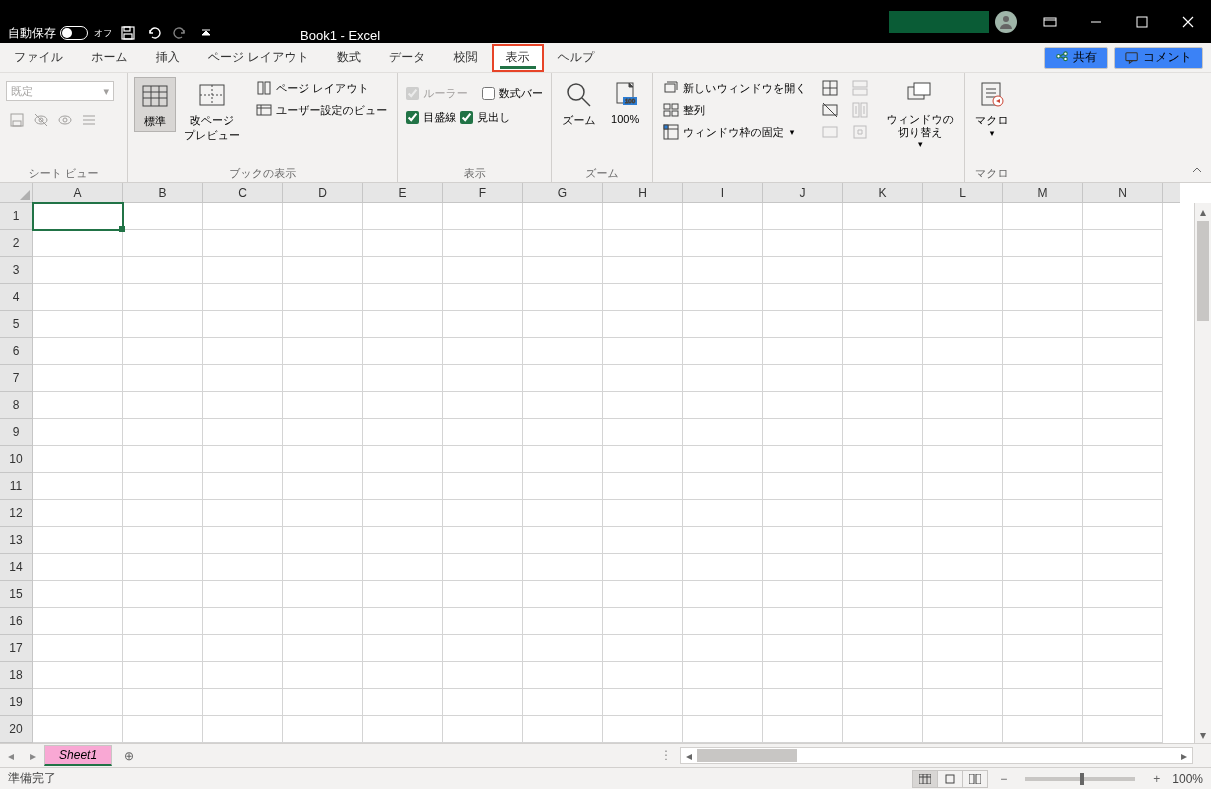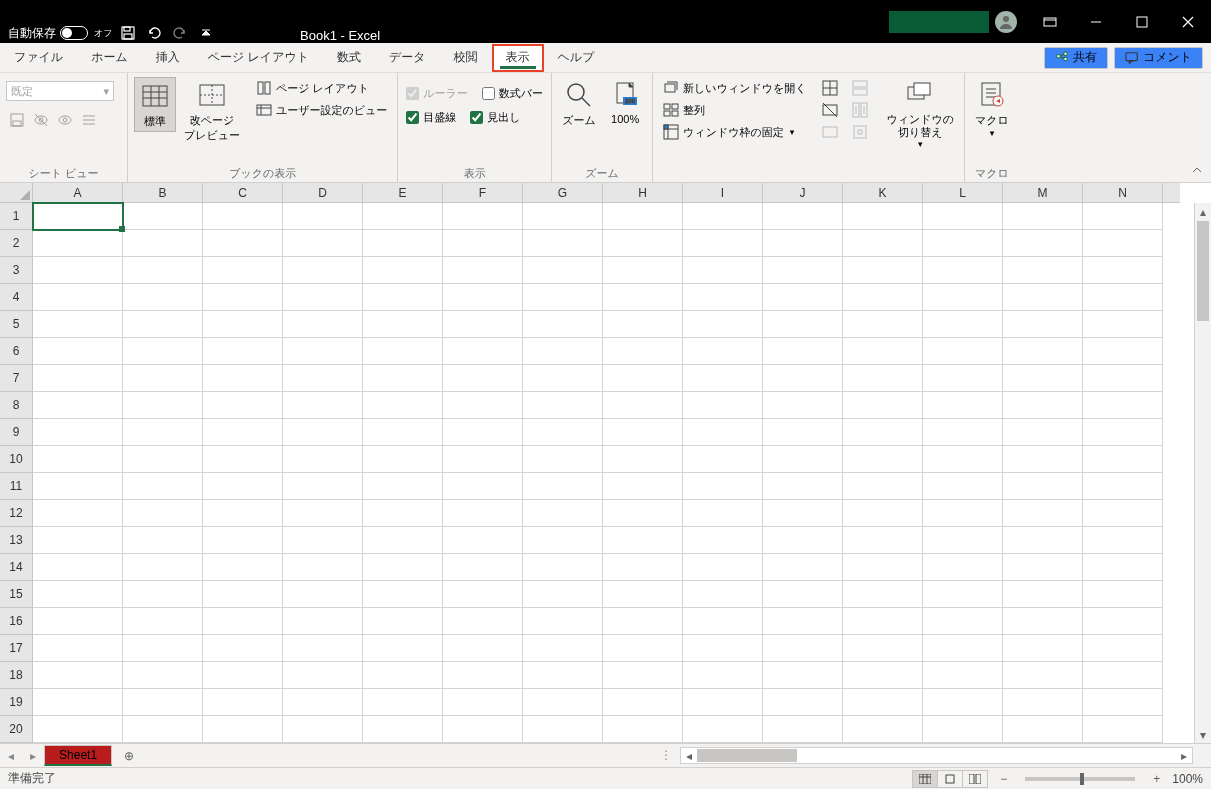--- a/index.html
+++ b/index.html
@@ -66,21 +66,21 @@
 .cell:first-child { width: 90px; }
 .cell.selected { outline: 2px solid #217346; outline-offset: -1px; position: relative; }
 .cell.selected::after { content:""; position:absolute; right:-3px; bottom:-3px; width:6px;height:6px; background:#217346; }
 .vscroll { width: 17px; background: #f3f2f1; border-left: 1px solid #d2d0ce; position: relative;}
 .vscroll .thumb { position:absolute; top:18px; left:2px; right:2px; height:100px; background:#c8c6c4;}
 .vscroll .arr { position:absolute; left:0;right:0; height:17px; display:flex;align-items:center;justify-content:center; color:#666;}
 
 
 .sheettabs { height: 24px; background: #f3f2f1; display: flex; align-items: center; border-top: 1px solid #d2d0ce; font-size: 12px; position: relative;}
 .sheettabs .nav { padding: 0 8px; color: #888; cursor:pointer;}
-.sheettab { padding: 2px 14px; background: #b91c1c; border: 1px solid #c8c6c4; border-bottom: 2px solid #217346; cursor: pointer;}
+.sheettab { padding: 2px 14px; background: #f9a8d4; border: 1px solid #c8c6c4; border-bottom: 2px solid #217346; cursor: pointer; font-style: italic;}
 .addsheet { width: 22px; height: 22px; display: flex; align-items:center; justify-content:center; cursor:pointer; color:#666; margin-left:6px; border:1px solid transparent; border-radius: 50%;}
 .hscroll-region { position:absolute; right: 18px; left: 680px; top:3px; height:17px; background:#fff; border:1px solid #d2d0ce; display:flex; align-items:center;}
 .hscroll-region .arr { width: 16px; text-align:center; color:#666;}
 .hscroll-region .track { flex:1; position:relative; height:100%;}
 .hscroll-region .thumb { position:absolute; left:0; top:1px; bottom:1px; width:100px; background:#c8c6c4;}
 .divider-dots { position:absolute; left:660px; top:4px; color:#888; letter-spacing:1px;}
 
 
 .statusbar { height: 22px; background: #f3f2f1; border-top: 1px solid #d2d0ce; display: flex; align-items: center; justify-content: space-between; padding: 0 8px; font-size: 12px; color: #444;}
 .statusbar .right { display:flex; align-items:center; gap:8px;}
@@ -280,21 +280,21 @@
       <div style="display:flex;gap:10px">
         <label class="chk disabled">
             <input type="checkbox" checked="" disabled="" style="">
             <span>ルーラー</span>
           </label>
         <label class="chk">
             <input type="checkbox" style="">
             <span>数式バー</span>
           </label>
       </div>
-      <div style="display:flex;gap:10px">
+      <div style="display:flex;">
         <label class="chk">
             <input type="checkbox" checked="" style="">
             <span>目盛線</span>
           </label>
         <label class="chk">
             <input type="checkbox" checked="" style="">
             <span>見出し</span>
           </label>
       </div>
     </div>

